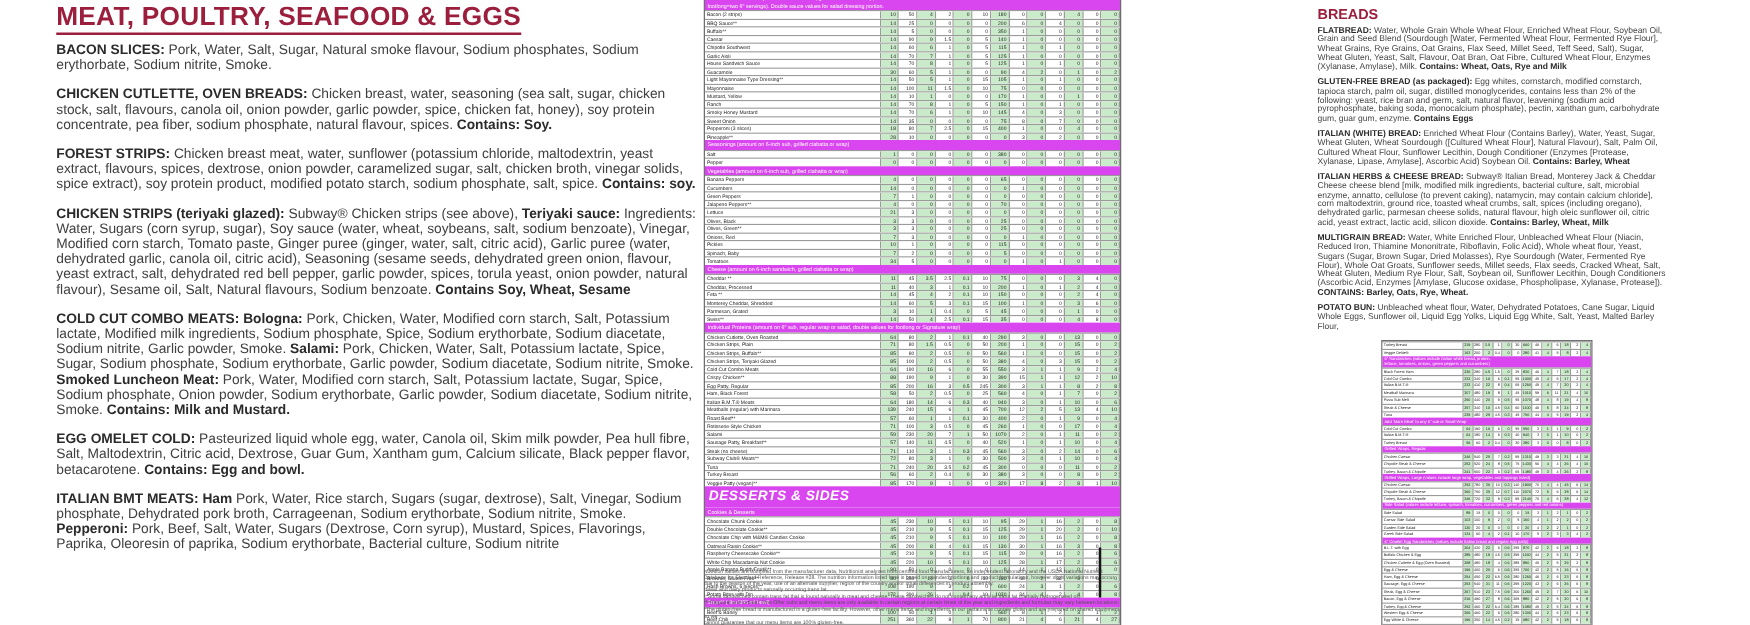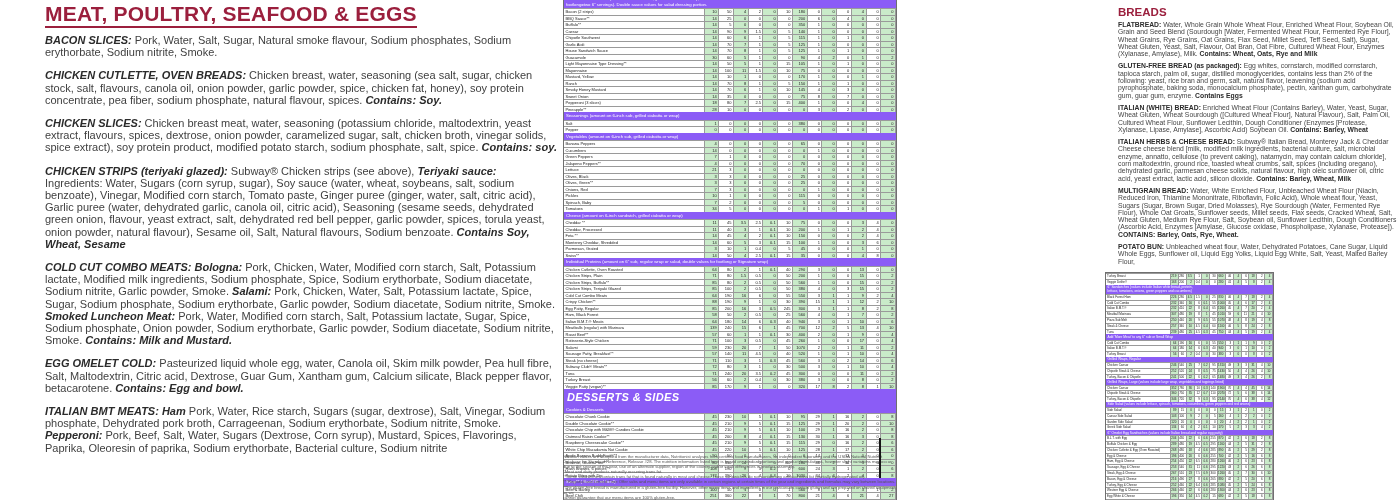--- a/index.html
+++ b/index.html
@@ -3,41 +3,41 @@
 <meta charset="utf-8">
 <style>
   html,body{margin:0;padding:0;background:#fff;}
   body{width:1400px;height:500px;overflow:hidden;font-family:"Liberation Sans",sans-serif;}
   .page{position:relative;width:1400px;height:500px;background:#fff;}
 
   
   .col-left{position:absolute;left:45px;top:2px;width:512px;}
   .meat-heading{display:inline-block;font-size:21px;font-weight:bold;color:#9b1f3d;border-bottom:2px solid #9b1f3d;margin:0 0 6px 0;letter-spacing:.2px;}
   .entry{font-size:11px;line-height:12.2px;color:#3f3f3f;margin:0 0 11px 0;}
-  .entry b{color:#2b2b2b;font-style:italic;}
+  .entry b{color:#2b2b2b;}
 
   
   .ntable{position:absolute;left:563px;top:-6px;width:332px;border:1px solid #6f6f6f;background:#fff;}
-  .band{background:#8b5cf6;color:#fff;font-size:4.3px;line-height:1.3;padding:1px 2px;}
+  .band{background:#d946ef;color:#fff;font-size:4.3px;line-height:1.3;padding:1px 2px;}
   .band.big{font-size:11px;font-weight:bold;font-style:italic;letter-spacing:.4px;padding:1px 3px;}
   .tr{display:flex;border-top:0.5px solid #9a9a9a;height:5.5px;overflow:hidden;}
   .td{font-size:4px;line-height:5.5px;color:#222;overflow:hidden;white-space:nowrap;}
   .td.label{flex:0 0 138px;padding-left:1.5px;border-right:0.5px solid #9a9a9a;background:#fff;}
   .td.num{flex:1;text-align:right;padding-right:1.5px;border-right:0.5px solid #9a9a9a;background:#fff;}
   .td.num.g{background:#c9ebc9;}
 
   
   .footnotes{position:absolute;left:563px;top:454px;width:335px;}
   .fline{font-size:4.2px;line-height:5.1px;color:#555;}
 
   
   .vline{position:absolute;left:879px;top:438px;width:2px;height:40px;background:#161616;}
 
   
-  .col-right{position:absolute;left:1118px;top:2px;width:279px;}
+  .col-right{position:absolute;left:1054px;top:2px;width:279px;}
   .breads-heading{font-size:11.5px;font-weight:bold;color:#9b1f3d;margin:4px 0 3px 0;}
   .rentry{font-size:6.8px;line-height:7.3px;color:#454545;margin:0 0 5px 0;}
   .rentry b{color:#2b2b2b;}
 
   
   .rtable{position:absolute;left:1105px;top:272px;width:167px;border:0.5px solid #6f6f6f;background:#fff;}
   .rtable .tr{height:4.8px;}
   .rtable .td{font-size:3px;line-height:4.8px;}
   .rtable .td.label{flex:0 0 63px;padding-left:1px;}
   .rtable .band{font-size:3.3px;padding:.5px 1.5px;line-height:1.25;}
@@ -45,21 +45,21 @@
 </head>
 <body>
 
 <div class="page">
 
   <div class="col-left">
     <div class="meat-heading">MEAT, POULTRY, SEAFOOD &amp; EGGS</div>
     <div>
         <p class="entry"><b>BACON SLICES:</b><span> Pork, Water, Salt, Sugar, Natural smoke flavour, Sodium phosphates, Sodium erythorbate, Sodium nitrite, Smoke.</span></p>
         <p class="entry"><b>CHICKEN CUTLETTE, OVEN BREADS:</b><span> Chicken breast, water, seasoning (sea salt, sugar, chicken stock, salt, flavours, canola oil, onion powder, garlic powder, spice, chicken fat, honey), soy protein concentrate, pea fiber, sodium phosphate, natural flavour, spices. </span><b>Contains: Soy.</b></p>
-        <p class="entry"><b>CHICKEN SLICES:</b><span> Chicken breast meat, water, seasoning (potassium chloride, maltodextrin, yeast extract, flavours, spices, dextrose, onion powder, caramelized sugar, salt, chicken broth, vinegar solids, spice extract), soy protein product, modified potato starch, sodium phosphate, salt, spice. </span><b>Contains: soy.</b></p>
+        <p class="entry"><b>FOREST STRIPS:</b><span> Chicken breast meat, water, sunflower (potassium chloride, maltodextrin, yeast extract, flavours, spices, dextrose, onion powder, caramelized sugar, salt, chicken broth, vinegar solids, spice extract), soy protein product, modified potato starch, sodium phosphate, salt, spice. </span><b>Contains: soy.</b></p>
         <p class="entry"><b>CHICKEN STRIPS (teriyaki glazed):</b><span> Subway® Chicken strips (see above), </span><b>Teriyaki sauce:</b><span> Ingredients: Water, Sugars (corn syrup, sugar), Soy sauce (water, wheat, soybeans, salt, sodium benzoate), Vinegar, Modified corn starch, Tomato paste, Ginger puree (ginger, water, salt, citric acid), Garlic puree (water, dehydrated garlic, canola oil, citric acid), Seasoning (sesame seeds, dehydrated green onion, flavour, yeast extract, salt, dehydrated red bell pepper, garlic powder, spices, torula yeast, onion powder, natural flavour), Sesame oil, Salt, Natural flavours, Sodium benzoate. </span><b>Contains Soy, Wheat, Sesame</b></p>
         <p class="entry"><b>COLD CUT COMBO MEATS: Bologna:</b><span> Pork, Chicken, Water, Modified corn starch, Salt, Potassium lactate, Modified milk ingredients, Sodium phosphate, Spice, Sodium erythorbate, Sodium diacetate, Sodium nitrite, Garlic powder, Smoke. </span><b>Salami:</b><span> Pork, Chicken, Water, Salt, Potassium lactate, Spice, Sugar, Sodium phosphate, Sodium erythorbate, Garlic powder, Sodium diacetate, Sodium nitrite, Smoke. </span><b>Smoked Luncheon Meat:</b><span> Pork, Water, Modified corn starch, Salt, Potassium lactate, Sugar, Spice, Sodium phosphate, Onion powder, Sodium erythorbate, Garlic powder, Sodium diacetate, Sodium nitrite, Smoke. </span><b>Contains: Milk and Mustard.</b></p>
         <p class="entry"><b>EGG OMELET COLD:</b><span> Pasteurized liquid whole egg, water, Canola oil, Skim milk powder, Pea hull fibre, Salt, Maltodextrin, Citric acid, Dextrose, Guar Gum, Xantham gum, Calcium silicate, Black pepper flavor, betacarotene. </span><b>Contains: Egg and bowl.</b></p>
         <p class="entry"><b>ITALIAN BMT MEATS: Ham</b><span> Pork, Water, Rice starch, Sugars (sugar, dextrose), Salt, Vinegar, Sodium phosphate, Dehydrated pork broth, Carrageenan, Sodium erythorbate, Sodium nitrite, Smoke. </span><b>Pepperoni:</b><span> Pork, Beef, Salt, Water, Sugars (Dextrose, Corn syrup), Mustard, Spices, Flavorings, Paprika, Oleoresin of paprika, Sodium erythorbate, Bacterial culture, Sodium nitrite</span></p>
       </div>
   </div>
 
   <div class="ntable">
       <div class="band">
         <div>Sauces &amp; Condiments (amount on 6-inch sub, grilled ciabatta or wrap;</div>

